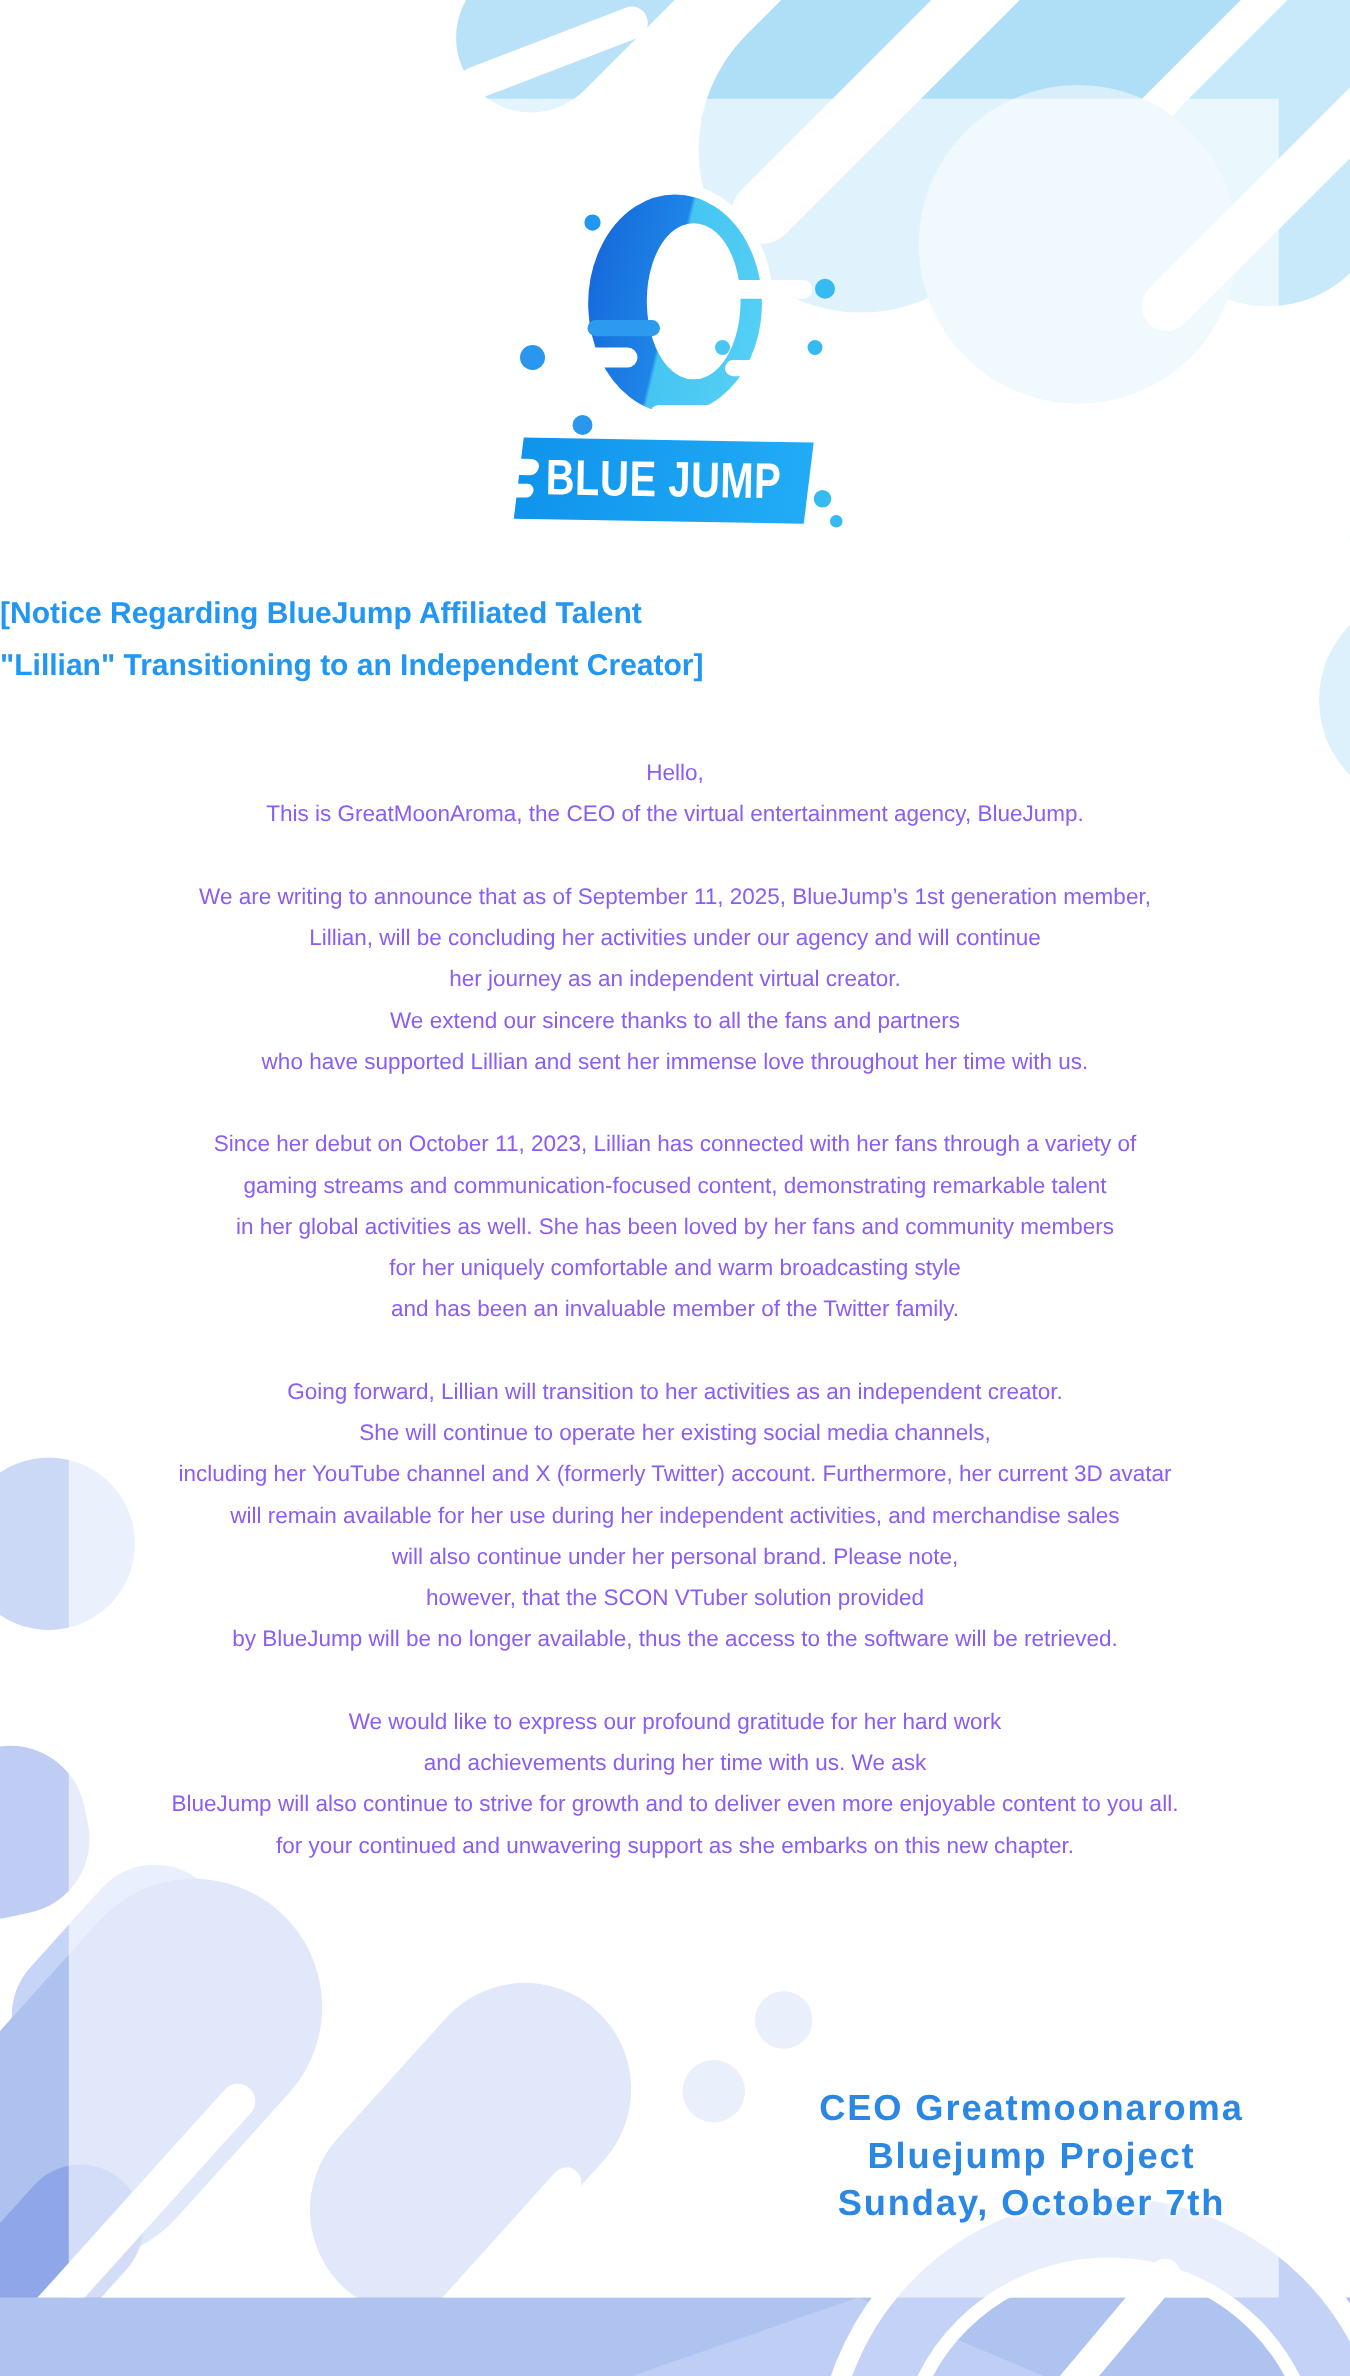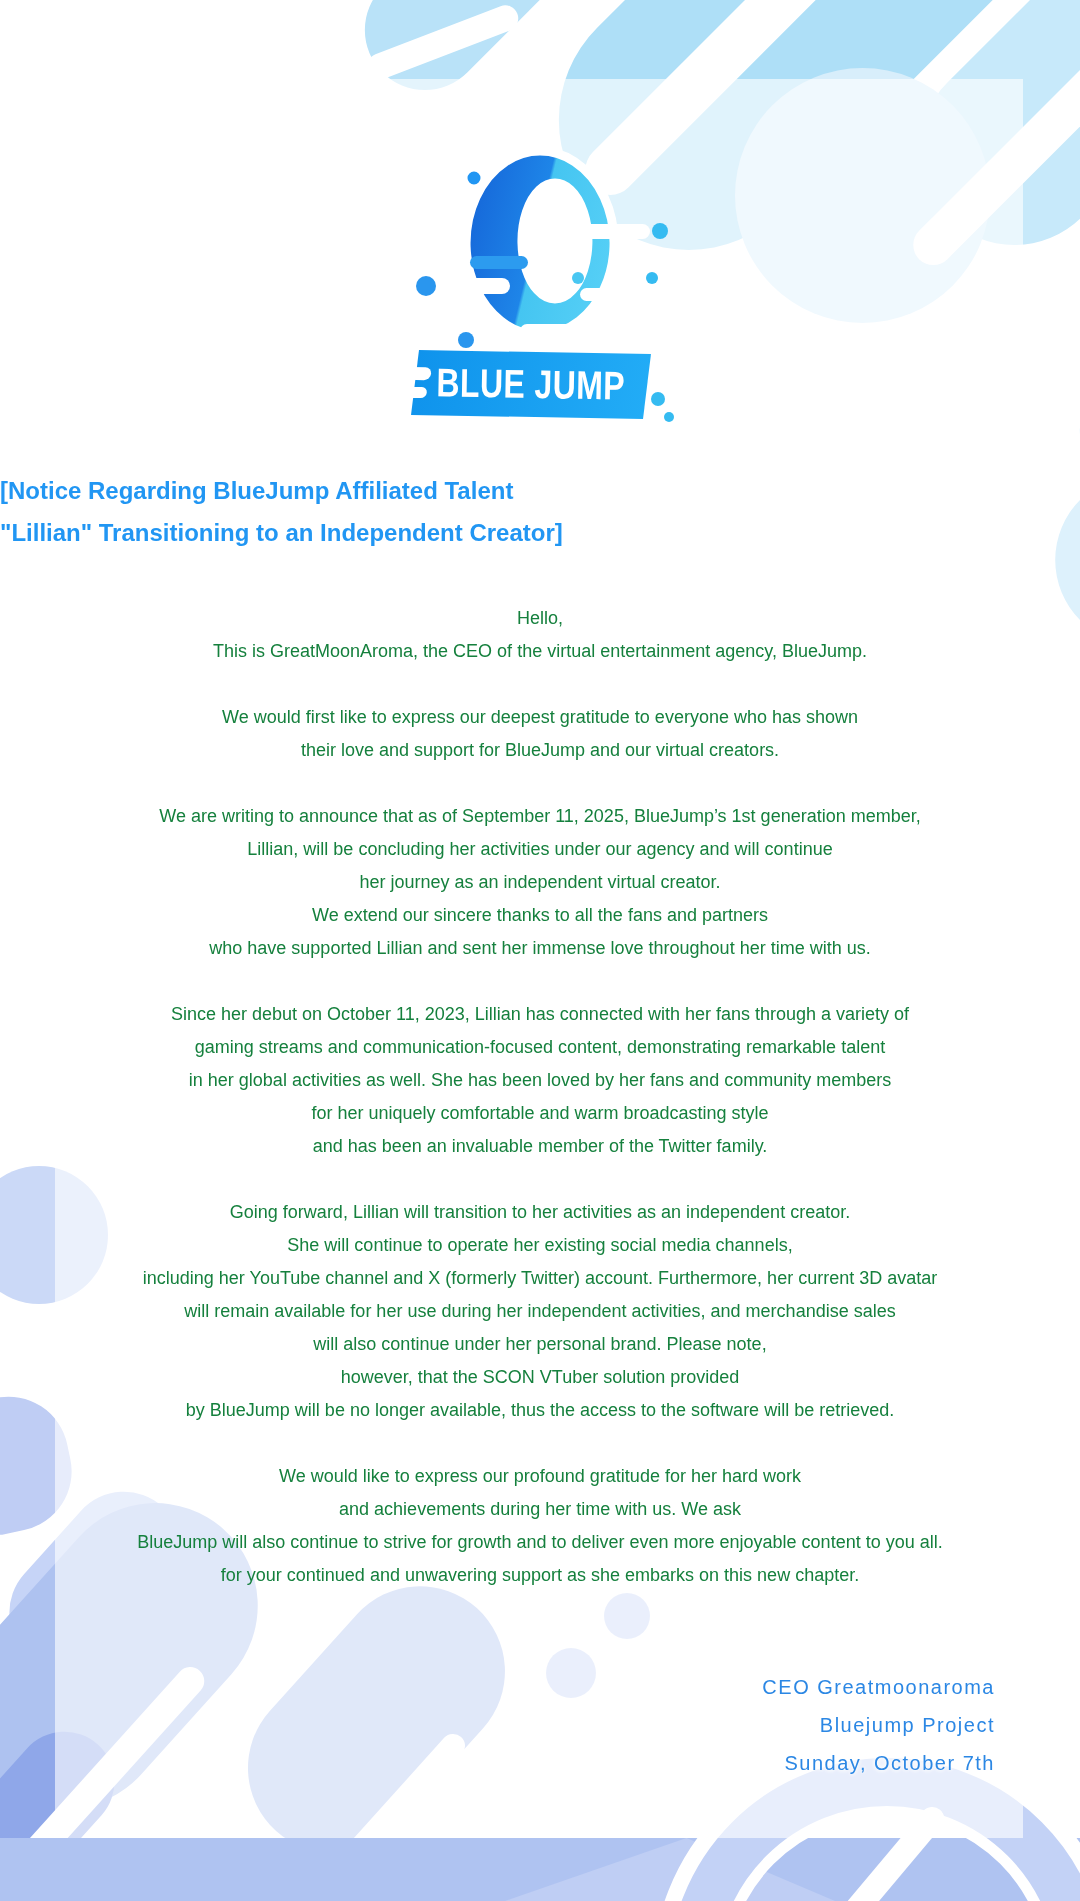--- a/index.html
+++ b/index.html
@@ -60,26 +60,26 @@
   .banner-text{
     color:#ffffff;font-weight:700;font-size:40px;white-space:nowrap;
     transform:skewX(6deg) scaleX(0.8);letter-spacing:0.5px;
   }
   .banner-dot{position:absolute;border-radius:50%;z-index:4;}
   .bd1{left:651px;top:392px;width:14px;height:14px;background:#35BBF1;}
   .bd2{left:664px;top:412px;width:10px;height:10px;background:#35BBF1;}
   .bd3{left:642px;top:423px;width:12px;height:12px;background:#ffffff;}
 
   .title-block{position:absolute;left:0;top:470px;width:1080px;text-align:left;color:#2196F3;font-size:24px;font-weight:700;line-height:42px;}
-  .body-text{position:absolute;left:0;top:602px;width:1080px;text-align:center;color:#15803d;font-size:18px;font-weight:400;}
+  .body-text{position:absolute;left:0;top:602px;width:1080px;text-align:center;color:#8b5cf6;font-size:18px;font-weight:400;}
   .para{margin:0 0 33px 0;padding:0;}
   .line{display:block;line-height:33px;white-space:nowrap;}
   .signature{
-    position:absolute;right:85px;top:1668px;text-align:right;
-    color:#2B87E4;font-size:20px;font-weight:400;line-height:38px;letter-spacing:1.5px;
+    position:absolute;right:85px;top:1668px;text-align:center;
+    color:#2B87E4;font-size:29px;font-weight:700;line-height:38px;letter-spacing:1.5px;
     text-shadow:0 0 4px #ffffff,0 0 4px #ffffff,0 0 6px #ffffff;
   }
 </style>
 </head>
 <body>
 
 <div class="page">
 
   <div>
     <div class="deco tip-band rot-ur"></div>
@@ -151,24 +151,20 @@
       <div class="title-line">[Notice Regarding BlueJump Affiliated Talent</div>
       <div class="title-line">"Lillian" Transitioning to an Independent Creator]</div>
     </div>
 
     <div class="body-text">
       <p class="para">
         <span class="line">Hello,</span>
         <span class="line">This is GreatMoonAroma, the CEO of the virtual entertainment agency, BlueJump.</span>
       </p>
       <p class="para">
-        <span class="line">We would first like to express our deepest gratitude to everyone who has shown</span>
-        <span class="line">their love and support for BlueJump and our virtual creators.</span>
-      </p>
-      <p class="para">
         <span class="line">We are writing to announce that as of September 11, 2025, BlueJump’s 1st generation member,</span>
         <span class="line">Lillian, will be concluding her activities under our agency and will continue</span>
         <span class="line">her journey as an independent virtual creator.</span>
         <span class="line">We extend our sincere thanks to all the fans and partners</span>
         <span class="line">who have supported Lillian and sent her immense love throughout her time with us.</span>
       </p>
       <p class="para">
         <span class="line">Since her debut on October 11, 2023, Lillian has connected with her fans through a variety of</span>
         <span class="line">gaming streams and communication-focused content, demonstrating remarkable talent</span>
         <span class="line">in her global activities as well. She has been loved by her fans and community members</span>

